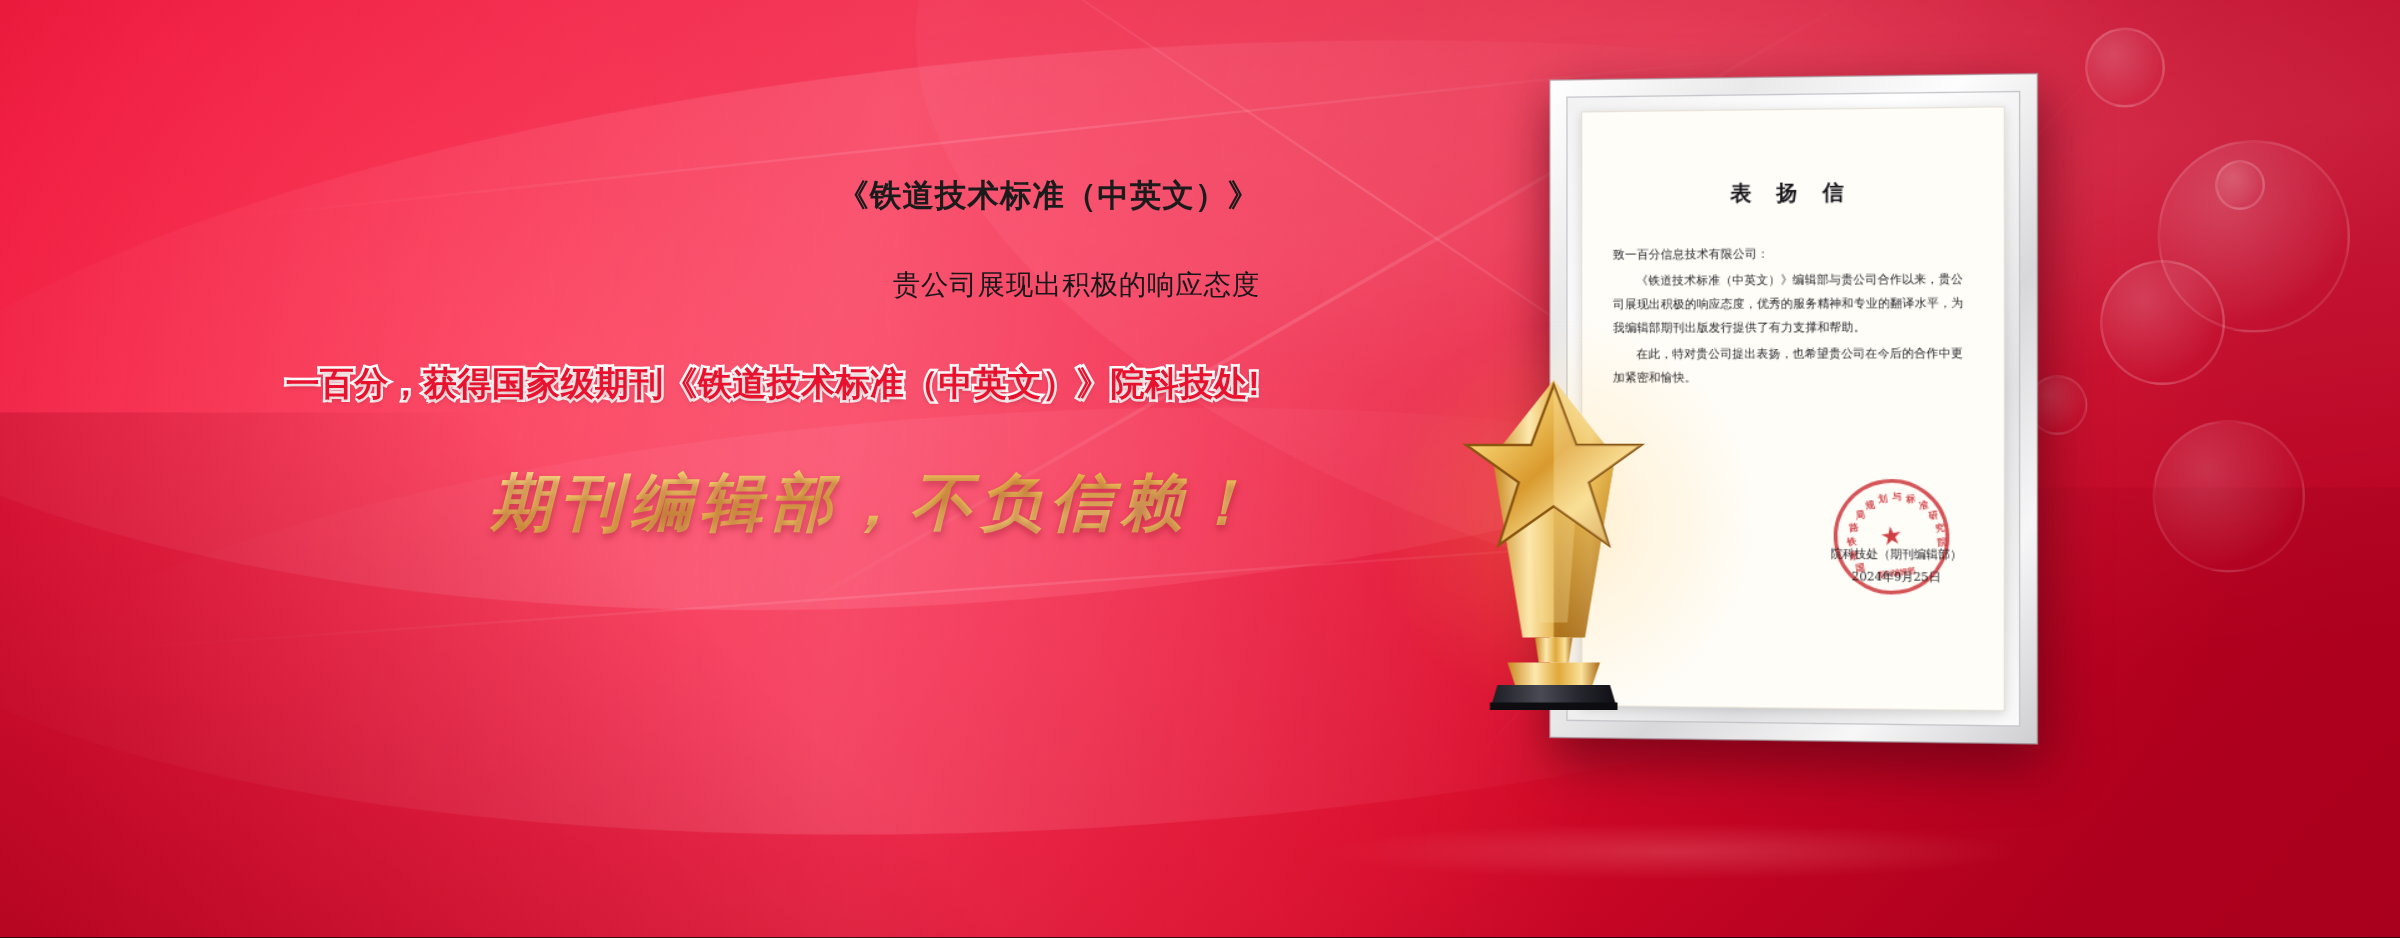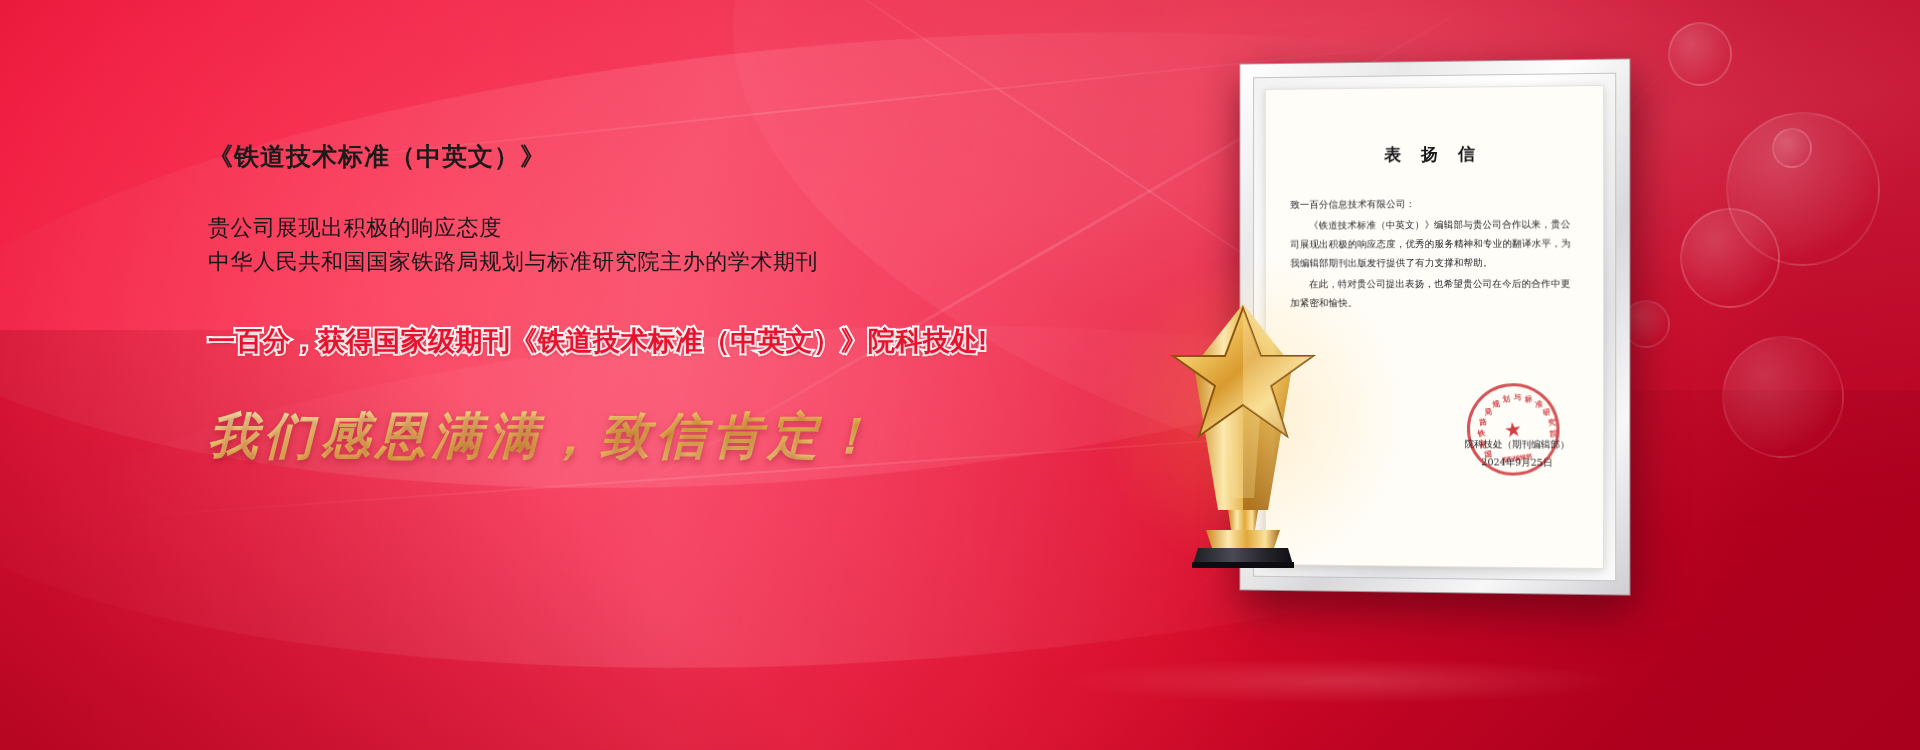--- a/index.html
+++ b/index.html
@@ -93,20 +93,21 @@
   .bk6 { width: 118px; height: 118px; right: 76px;  top: 336px; border-color: rgba(255,255,255,0.09); }
   .bk7 { width: 26px;  height: 26px;  right: 300px; top: 86px;  border-color: rgba(255,255,255,0.20); }
 
   
   .text-block {
     position: absolute;
     left: 208px;
     top: 140px;
     width: 800px;
     z-index: 5;
+    text-align: right;
   }
   .journal-title {
     font-size: 25px;
     font-weight: bold;
     color: #1b1b1b;
     letter-spacing: 1px;
     margin-bottom: 38px;
     white-space: nowrap;
   }
   .desc-line {
@@ -289,23 +290,22 @@
     <div class="bokeh bk3"></div>
     <div class="bokeh bk4"></div>
     <div class="bokeh bk5"></div>
     <div class="bokeh bk6"></div>
     <div class="bokeh bk7"></div>
   </div>
 
   <div class="text-block">
     <div class="journal-title">《铁道技术标准（中英文）》</div>
     <div class="desc-line">贵公司展现出积极的响应态度</div>
-    <div class="desc-line">中华人民共和国国家铁路局规划与标准研究院主办的学术期刊</div>
     <div class="headline">一百分，获得国家级期刊《铁道技术标准（中英文）》院科技处!</div>
-    <div class="calligraphy">我们感恩满满，致信肯定！</div>
+    <div class="calligraphy">期刊编辑部，不负信赖！</div>
   </div>
 
   <div class="floor"></div>
   <div class="cert-shadow"></div>
 
   <div class="cert-wrap">
     <div class="cert-frame">
       <div class="cert-inner-bevel">
         <div class="cert-paper">
           <div class="cert-title">表 扬 信</div>

